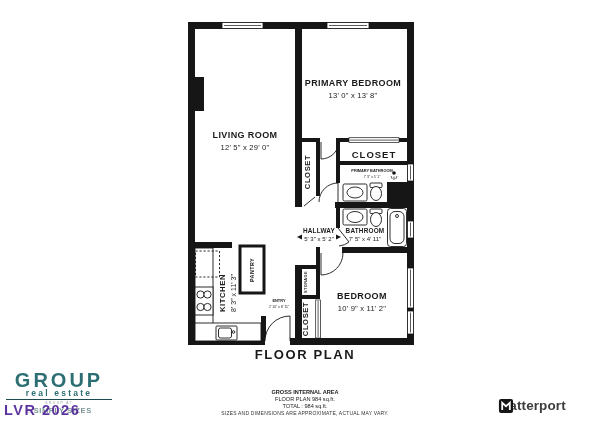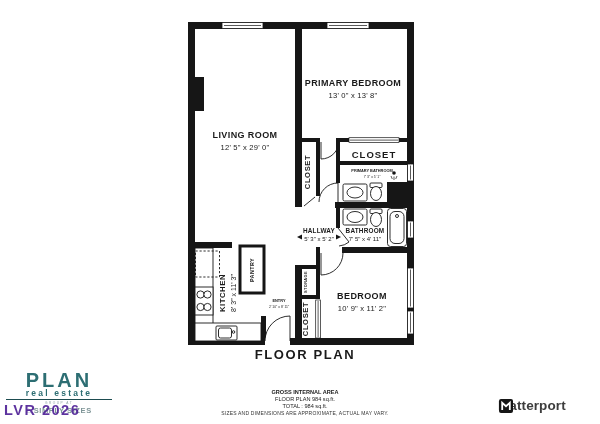--- a/index.html
+++ b/index.html
@@ -190,21 +190,21 @@
   </svg>
 
   <div class="footer">
     <div class="f1">GROSS INTERNAL AREA</div>
     <div class="f2">FLOOR PLAN 984 sq.ft.</div>
     <div class="f3">TOTAL :  984 sq.ft.</div>
     <div class="f4">SIZES AND DIMENSIONS ARE APPROXIMATE, ACTUAL MAY VARY.</div>
   </div>
 
   <div class="hyde">
-    <div class="hyde-name">PLAN</div>
+    <div class="hyde-name">GROUP</div>
     <div class="hyde-sub">real estate</div>
     <div class="hyde-group">GROUP AT</div>
     <div class="hyde-simply"><span class="house">⌂</span><span>SIMPLY SIZES</span></div>
     <div class="watermark">LVR 2026</div>
   </div>
 
   <div class="mp">
     <svg width="16" height="16" viewBox="0 0 16 16">
       <rect x="1" y="1" width="14" height="14" rx="2" fill="#161616"></rect>
       <path d="M4.2 12 V4.8 L8 8.2 L11.8 4.8 V12" stroke="#ffffff" stroke-width="1.8" fill="none"></path>

